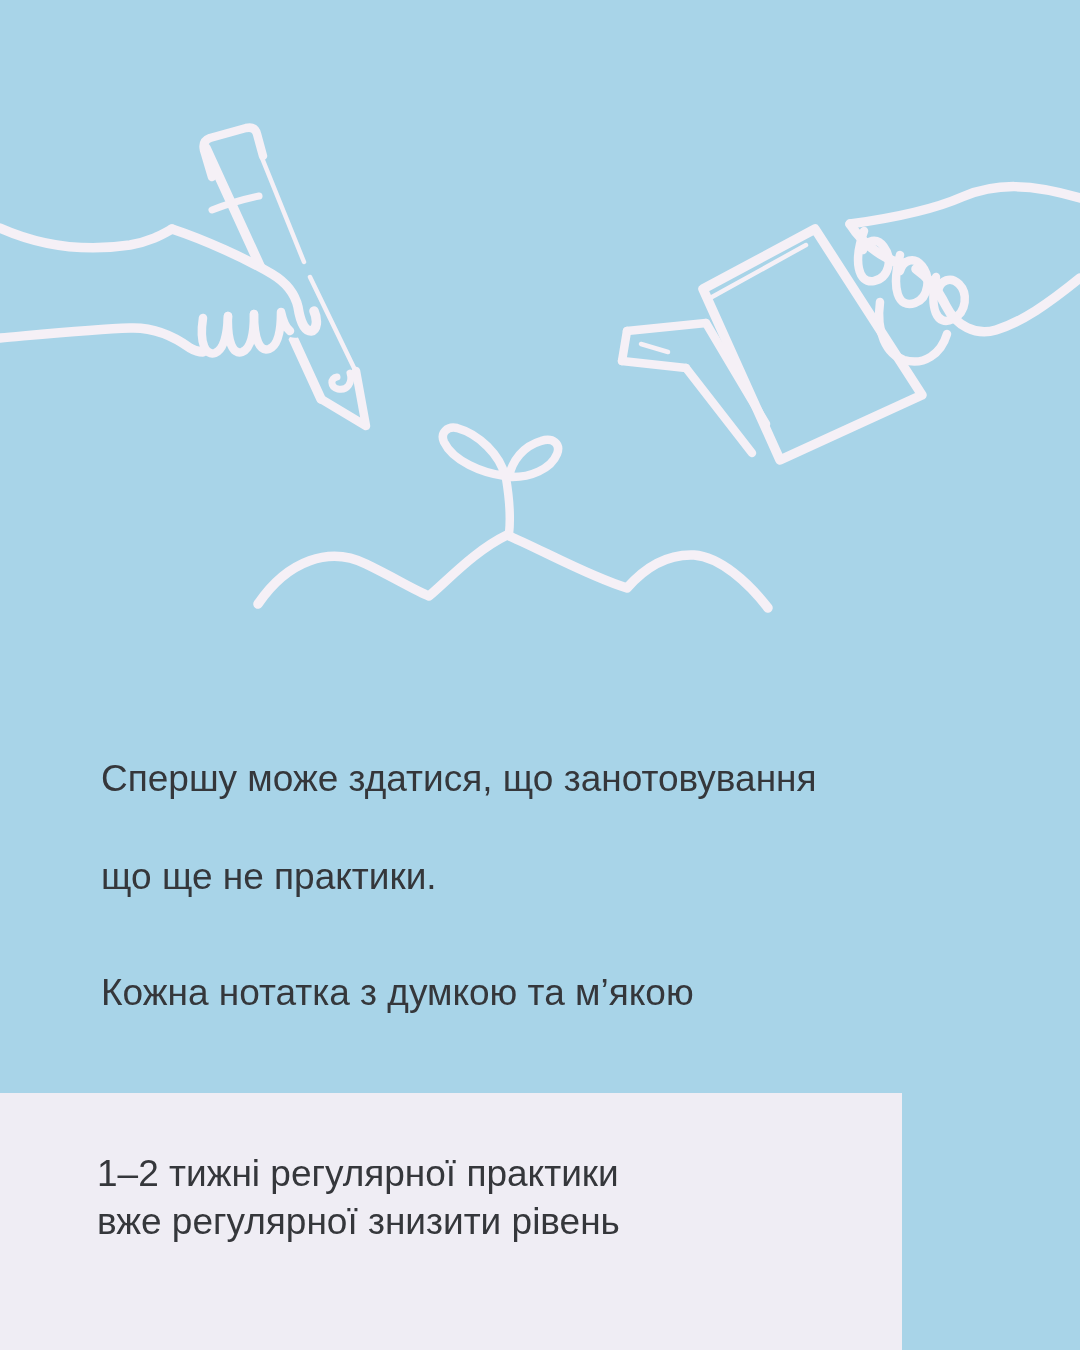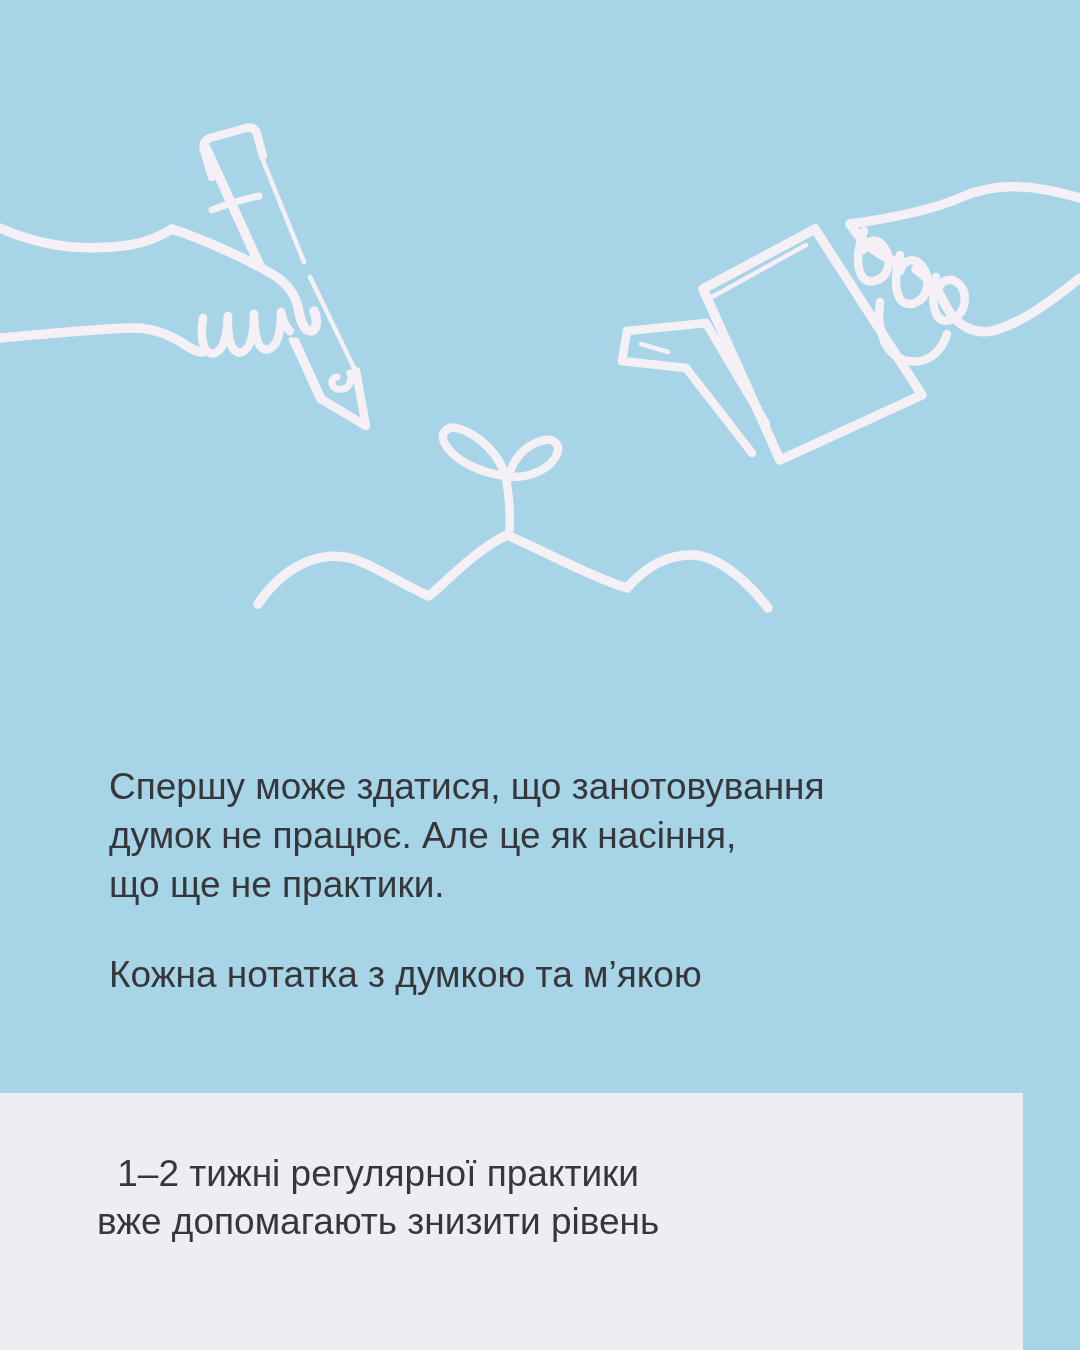--- a/index.html
+++ b/index.html
@@ -30,34 +30,33 @@
     stroke-linejoin:round;
   }
   .art path.silhouette{fill:var(--bg);stroke:none;}
   .w9{stroke-width:9.5px;}
   .w8{stroke-width:8.5px;}
   .w7{stroke-width:7px;}
   .w4{stroke-width:4.5px;}
   .para{
     position:absolute;
     left:97px;
-    margin:12px;
+    margin:4px;
     font-size:37px;
     line-height:49px;
     font-weight:400;
     white-space:nowrap;
     letter-spacing:0;
   }
   .para-1{top:750px;}
-  .para-2{top:938px;}
+  .para-2{top:964px;}
   .footer-band{
     position:absolute;left:0;top:1093px;
-    width:1023px;height:257px;
+    width:902px;height:257px;
     background:var(--band);
-    text-align:center;
   }
   .footer-text{
     position:absolute;
     left:97px;top:57px;
     margin:0;
     font-size:37px;
     line-height:48px;
     font-weight:400;
     white-space:nowrap;
     color:var(--text);
@@ -119,28 +118,28 @@
       <path class="w8" d="M 509 477 C 512 460 524 446 541 441 C 553 437 561 444 557 454 C 551 469 530 478 509 477 Z"></path>
     </g>
 
     <g>
       <path class="w9" d="M 258 604 C 288 560 330 546 366 564 C 395 578 416 591 429 596 C 450 578 476 550 507 535 C 542 550 590 577 627 588 C 648 564 670 554 694 555 C 720 557 748 582 768 608"></path>
     </g>
   </svg>
 
   <p class="para para-1">
     <span>Спершу може здатися, що занотовування</span><br>
-    <span>думок не працює. Але це як насіння,</span><br>
+    <br>
     <span>що ще не практики.</span>
   </p>
 
   <p class="para para-2">
     <span>Кожна нотатка з думкою та м’якою</span><br>
   </p>
 
   <div class="footer-band">
     <p class="footer-text">
       <span>1–2 тижні регулярної практики</span><br>
-      <span>вже допомагають знизити рівень</span><br>
+      <span>вже регулярної знизити рівень</span><br>
     </p>
   </div>
 
 </div>
 
 </body></html>

